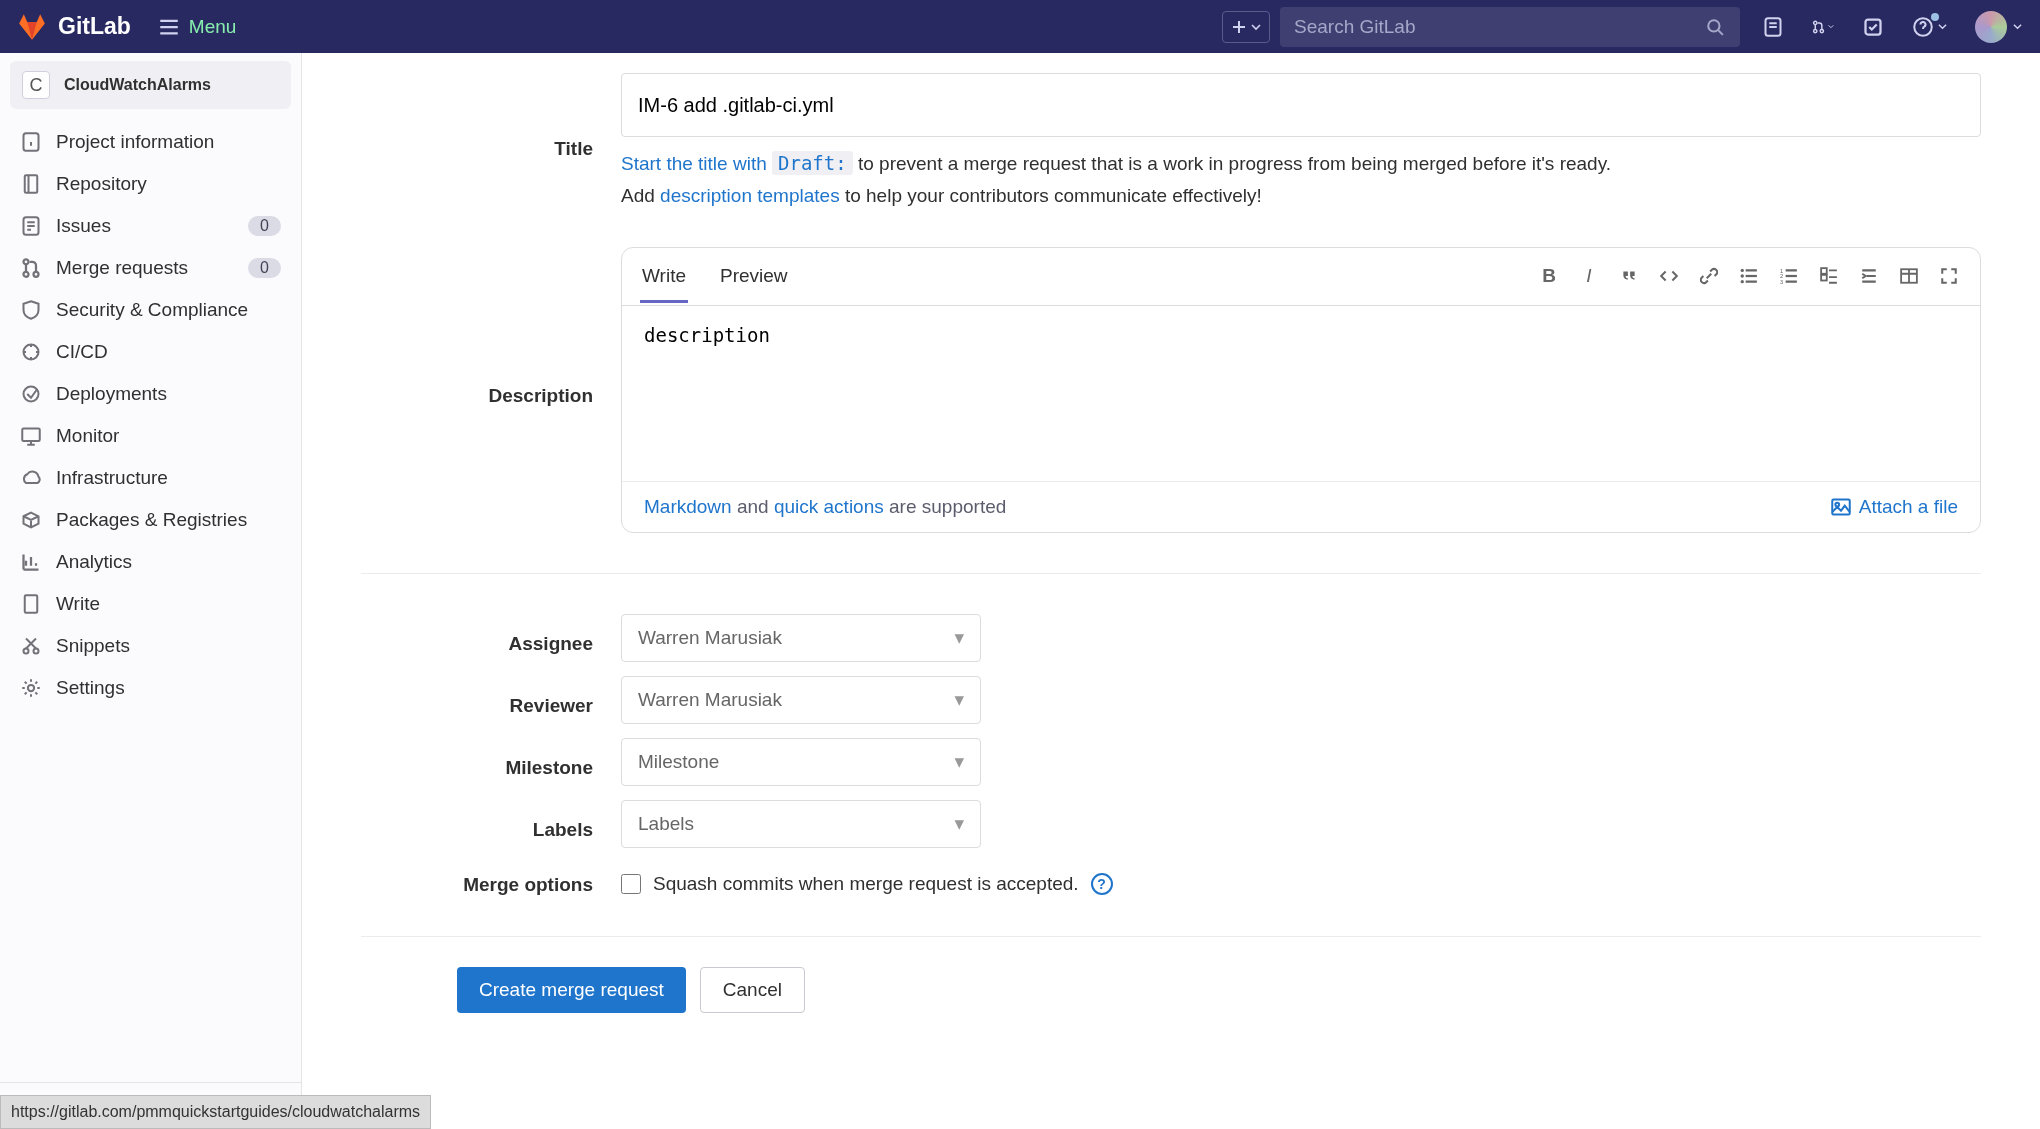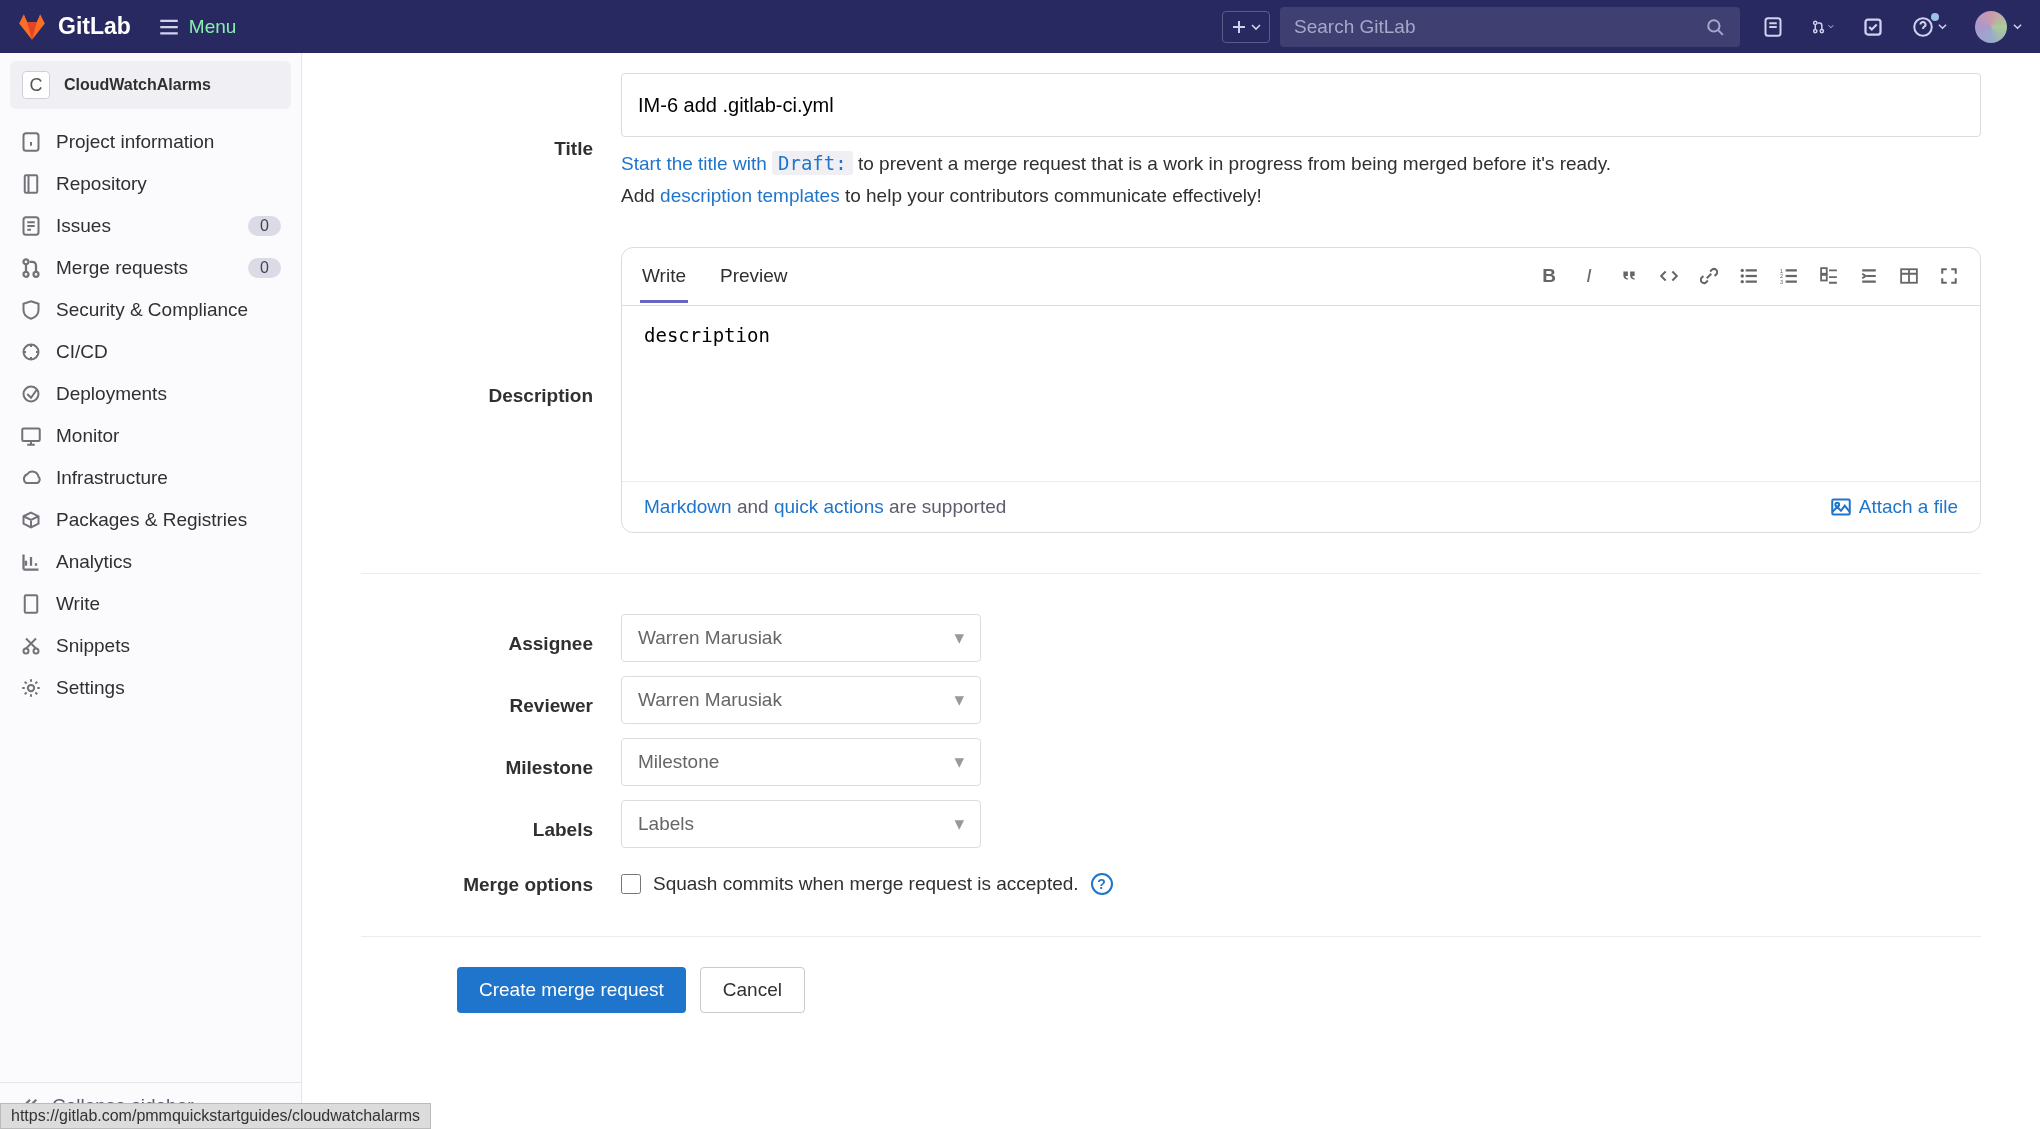--- a/index.html
+++ b/index.html
@@ -26,21 +26,21 @@
 .sidebar .project-header { display:flex; align-items:center; gap: 14px; margin: 8px 10px; padding: 10px 12px; background:#f0f0f4; border-radius:6px; }
 .sidebar .proj-avatar { width:28px; height:28px; background:#fefefe; border:1px solid #d0d0dd; border-radius:4px; display:flex; align-items:center; justify-content:center; font-weight:500; color:#555; font-size:18px; }
 .sidebar .proj-name { font-weight:600; font-size:16px; }
 .sidebar nav { flex:1; overflow:auto; padding: 4px 0; }
 .sidebar .item { display:flex; align-items:center; gap:14px; padding: 10px 20px; color:#303030; cursor:pointer; font-size:19px; }
 .sidebar .badge { margin-left:auto; background:#dbdbe6; color:#434358; font-size:16px; padding:1px 12px; border-radius:12px; }
 .sidebar .icon { width:22px; height:22px; display:flex; align-items:center; justify-content:center; color:#737278; }
 .sidebar .collapse { border-top:1px solid #e5e5e5; padding:12px 20px; display:flex; align-items:center; gap:12px; color:#5c5c6d; cursor:pointer; }
 
 
-.statusbar { position:absolute; left:0; bottom:0; height:26px; padding:8px 10px; background:#dcdcdc; display:flex; align-items:center; font-size:16px; color:#333; border:1px solid #bbb; }
+.statusbar { position:absolute; left:0; bottom:0; height:26px; padding:16px 10px; background:#dcdcdc; display:flex; align-items:center; font-size:16px; color:#333; border:1px solid #bbb; }
 
 
 .main { position:absolute; top:53px; left:302px; right:0; bottom:0; overflow:auto; background:#fff; }
 .form-wrap { max-width: 1700px; margin: 0 auto; padding: 20px 40px 40px 40px; }
 .row { display:flex; align-items:center; margin-bottom: 10px; }
 .row > label { width: 260px; text-align:right; padding-right: 28px; padding-top: 12px; font-weight:600; font-size:19px; color:#303030; }
 .row > .field { flex:1; }
 .text-input { width:100%; height:64px; border:1px solid #dcdcde; border-radius:4px; padding: 0 16px; font-size:20px; outline:none; }
 .hints { padding-top:10px; font-size:19px; color:#303030; line-height:1.7; }
 .hints code { background:#f0f0f4; padding:1px 6px; border-radius:3px; font-family: "SFMono-Regular", Consolas, monospace; }

